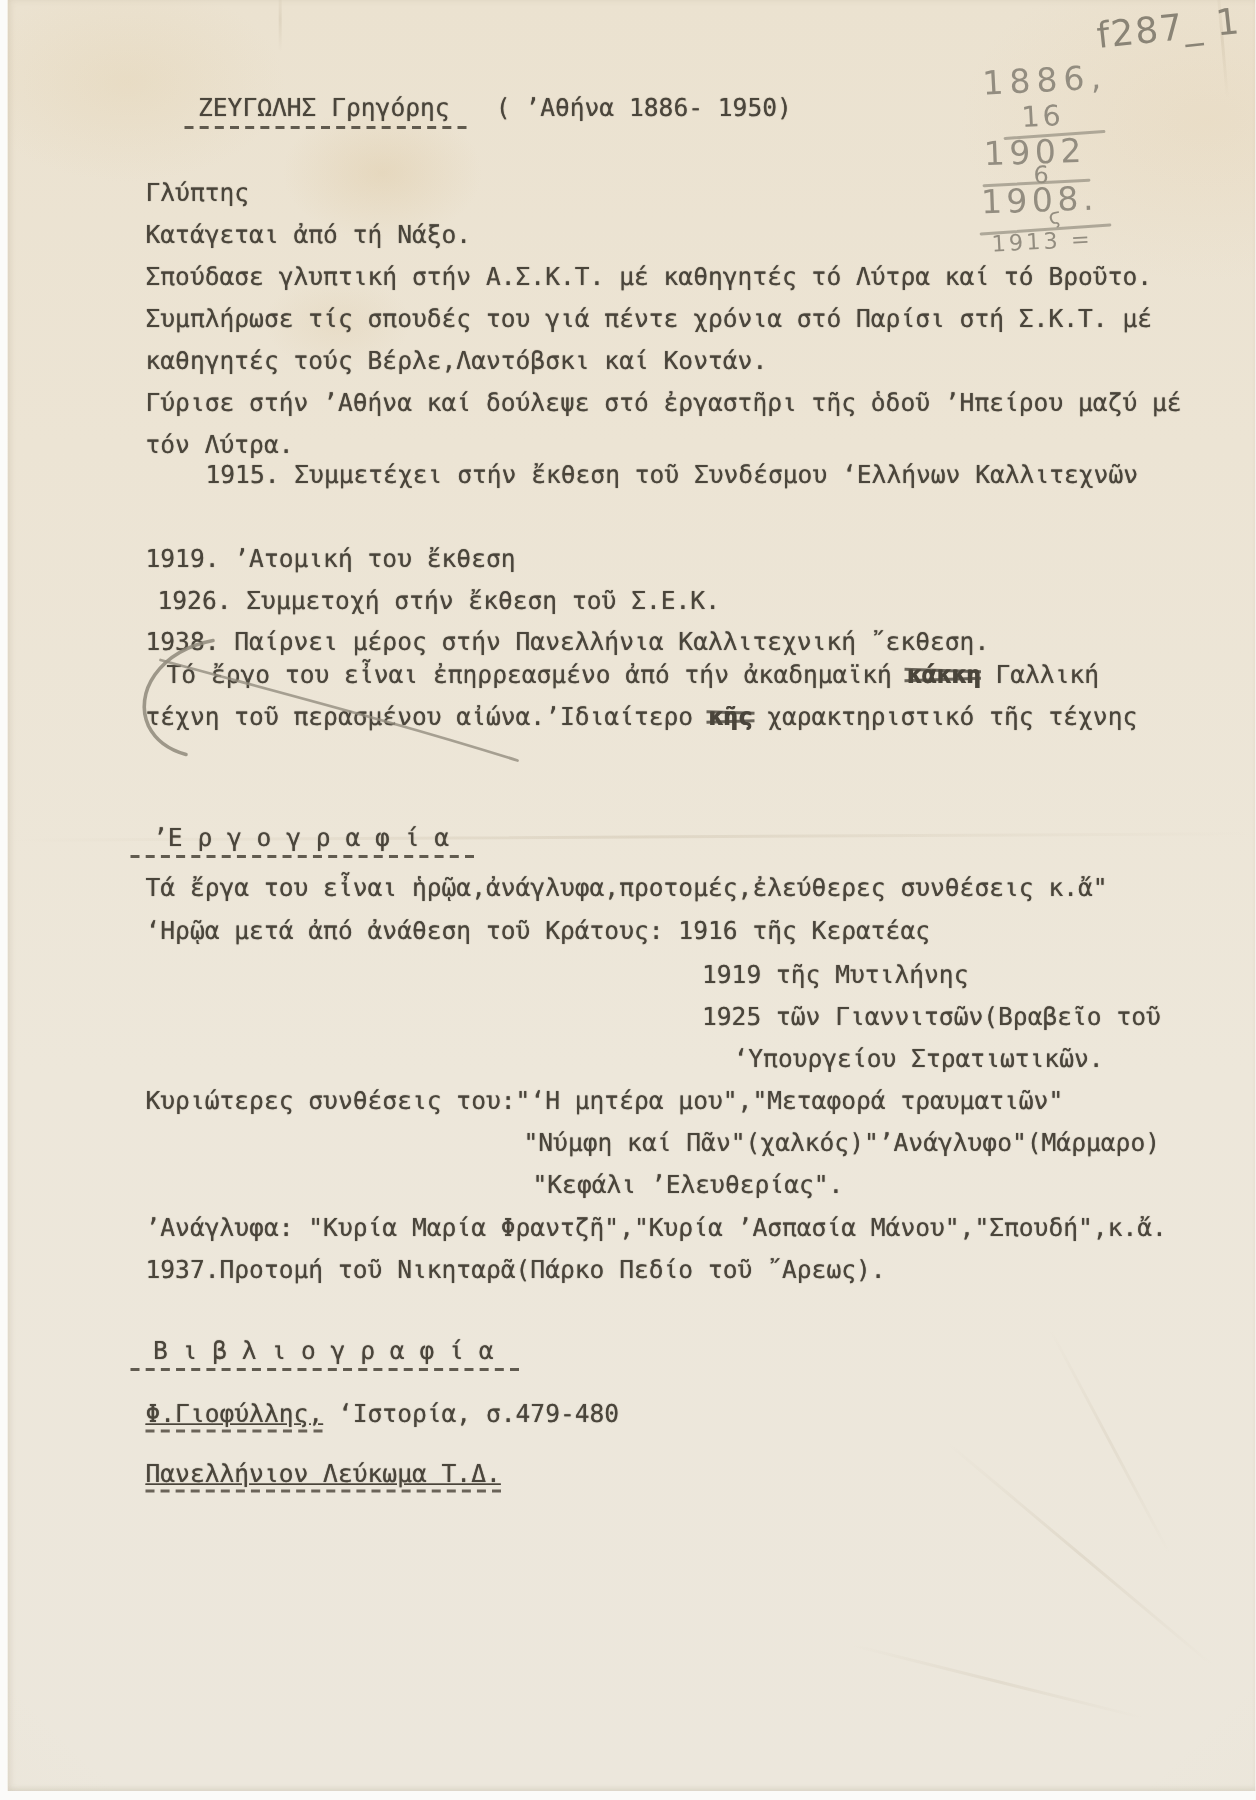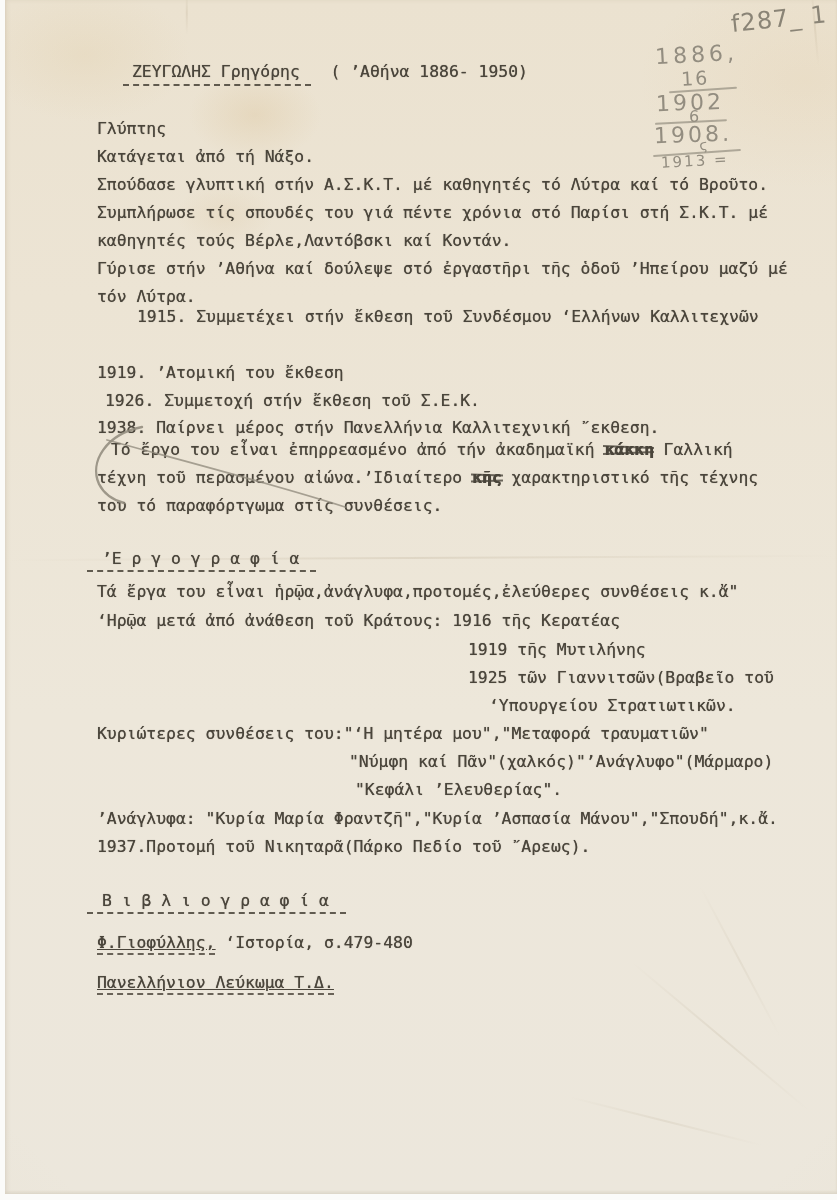--- a/index.html
+++ b/index.html
@@ -67,21 +67,20 @@
   <div class="tl" style="left:92px;top:260px;">Γύρισε στήν ’Αθήνα καί δούλεψε στό ἐργαστῆρι τῆς ὁδοῦ ’Ηπείρου μαζύ μέ</div>
   <div class="tl" style="left:92px;top:288px;">τόν Λύτρα.</div>
 
   <div class="tl" style="left:92px;top:308px;margin-left:40px;">1915. Συμμετέχει στήν ἔκθεση τοῦ Συνδέσμου ‘Ελλήνων Καλλιτεχνῶν</div>
   <div class="tl" style="left:92px;top:364px;">1919. ’Ατομική του ἔκθεση</div>
   <div class="tl" style="left:100px;top:392px;">1926. Συμμετοχή στήν ἔκθεση τοῦ Σ.Ε.Κ.</div>
   <div class="tl" style="left:92px;top:419px;">1938. Παίρνει μέρος στήν Πανελλήνια Καλλιτεχνική ῎εκθεση.</div>
 
   <div class="tl" style="left:80px;top:441px;margin-left:26px;"><span>Τό ἔργο του εἶναι ἐπηρρεασμένο ἀπό τήν ἀκαδημαϊκή </span><span class="xx">κάκκη</span><span> Γαλλική</span></div>
   <div class="tl" style="left:92px;top:469px;"><span>τέχνη τοῦ περασμένου αἰώνα.’Ιδιαίτερο </span><span class="xx">κῆς</span><span> χαρακτηριστικό τῆς τέχνης</span></div>
-  <div class="tl" style="left:92px;top:497px;">του τό παραφόρτγωμα στίς συνθέσεις.</div>
 
   <div class="tl" style="left:97px;top:550px;"><span class="hu">’Ε ρ γ ο γ ρ α φ ί α</span></div>
   <div class="tl" style="left:92px;top:583px;">Τά ἔργα του εἶναι ἡρῷα,ἀνάγλυφα,προτομές,ἐλεύθερες συνθέσεις κ.ἄ"</div>
 
   <div class="tl" style="left:92px;top:612px;">‘Ηρῷα μετά ἀπό ἀνάθεση τοῦ Κράτους: 1916 τῆς Κερατέας</div>
   <div class="tl" style="left:463px;top:641px;">1919 τῆς Μυτιλήνης</div>
   <div class="tl" style="left:463px;top:669px;">1925 τῶν Γιαννιτσῶν(Βραβεῖο τοῦ</div>
   <div class="tl" style="left:484px;top:697px;">‘Υπουργείου Στρατιωτικῶν.</div>
 
   <div class="tl" style="left:92px;top:725px;">Κυριώτερες συνθέσεις του:"‘Η μητέρα μου","Μεταφορά τραυματιῶν"</div>

